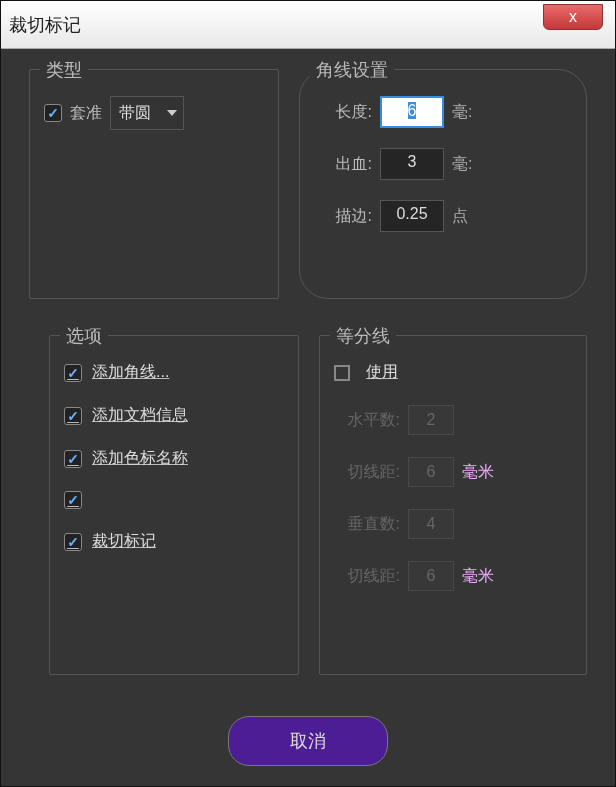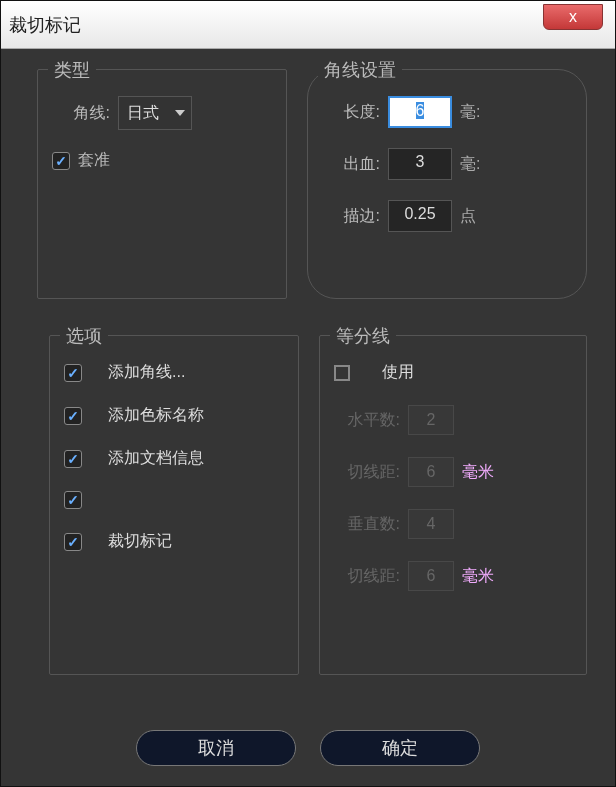--- a/index.html
+++ b/index.html
@@ -2,75 +2,72 @@
 <html><head>
   <meta charset="utf-8">
   <style>
     * { box-sizing: border-box; margin: 0; padding: 0; }
     body { font-family: "Microsoft YaHei", sans-serif; font-size: 16px; background: #1a1a1a; width: 616px; height: 787px; position: relative; }
     .window { position: relative; width: 616px; height: 787px; background: #353535; border: 1px solid #111; }
     .titlebar { height: 48px; background: linear-gradient(#fff, #e8e8e8); display: flex; align-items: center; padding: 0 8px; border-bottom: 1px solid #aaa; position: relative; }
     .titlebar-title { color: #222; font-size: 18px; }
     .close-btn { position: absolute; right: 12px; top: 3px; width: 60px; height: 26px; background: linear-gradient(#e96b6b, #c43838); border: 1px solid #833; border-radius: 0 0 6px 6px; color: #fff; display: flex; align-items: center; justify-content: center; font-size: 16px; cursor: pointer; }
     .body { padding: 20px 28px 0; color: #bbb; }
-    .row-top { display: flex; gap: 20px; margin-left: 8px; }
+    .row-top { display: flex; gap: 20px; }
     .group { border: 1px solid #555; border-radius: 2px; position: relative; padding: 26px 14px 18px; }
     .group.type-group { flex: 0 0 250px; height: 230px; }
     .group.angle-group { flex: 1; height: 230px; border-radius: 29px; }
     .group-legend { position: absolute; top: -12px; left: 10px; background: #353535; padding: 0 6px; color: #bbb; font-size: 18px; }
     .field-row { display: flex; align-items: center; gap: 8px; margin-bottom: 20px; }
     .field-label { width: 58px; text-align: right; color: #bbb; }
     .select { background: #333; border: 1px solid #555; color: #ddd; padding: 4px 24px 4px 8px; position: relative; min-width: 74px; height: 34px; display: flex; align-items: center; cursor: pointer; }
     .chevron-down { position: absolute; right: 6px; top: 50%; transform: translateY(-50%); width: 0; height: 0; border-left: 5px solid transparent; border-right: 5px solid transparent; border-top: 6px solid #ccc; }
     .checkbox { width: 18px; height: 18px; background: #222; border: 1px solid #888; border-radius: 3px; display: inline-flex; align-items: center; justify-content: center; cursor: pointer; flex-shrink: 0; }
     .checkbox.checked::after { content: "✓"; color: #6ab0ff; font-size: 14px; font-weight: bold; }
     .num-input { background: #252525; border: 1px solid #555; color: #ddd; padding: 4px 6px; width: 64px; height: 32px; text-align: center; }
     .num-input.focused { background: #fff; color: #000; border: 2px solid #3a8de0; outline: none; }
     .num-input.focused .sel { background: #3a8de0; color: #fff; }
     .unit { color: #aaa; min-width: 30px; }
     .row-mid { display: flex; gap: 20px; margin-top: 36px; padding-left: 20px; }
     .group.options-group { flex: 0 0 250px; min-height: 340px; }
     .group.divider-group { flex: 1; min-height: 340px; }
-    .option-row { display: flex; align-items: center; gap: 26px; margin-bottom: 22px; }
+    .option-row { display: flex; align-items: center; gap: 10px; margin-bottom: 22px; text-decoration: underline; }
     .option-row.indent { padding-left: 24px; }
     .opt-label { color: #ddd; }
     .half-check { width: 16px; height: 16px; border: 2px solid #888; display: inline-block; margin-right: 6px; position: relative; vertical-align: -2px; }
     .divider-field { display: flex; align-items: center; gap: 8px; margin-bottom: 22px; color: #666; }
     .divider-field .df-label { width: 66px; text-align: right; }
     .divider-field .df-val { width: 46px; background: #383838; border: 1px solid #484848; color: #666; height: 30px; display:flex; align-items:center; justify-content:center; }
     .df-unit { color: #f0abfc; }
     .footer { position: absolute; bottom: 20px; left: 0; right: 0; display: flex; justify-content: center; gap: 24px; }
-    .pill-btn { width: 160px; height: 36px; border: 1px solid #777; border-radius: 21px; background: #0f172a; color: #ddd; display: flex; align-items: center; justify-content: center; font-size: 18px; cursor: pointer; }
+    .pill-btn { width: 160px; height: 50px; border: 1px solid #777; border-radius: 21px; background: #4c1d95; color: #ddd; display: flex; align-items: center; justify-content: center; font-size: 18px; cursor: pointer; }
   </style>
 </head>
 <body>
 
 <div class="window">
   <div class="titlebar">
     <span class="titlebar-title">裁切标记</span>
     <div class="close-btn">
       <span>x</span>
     </div>
   </div>
 
   <div class="body">
     <div class="row-top">
 
       <div class="group type-group">
         <div class="group-legend">类型</div>
         <div class="field-row">
-          <span class="field-label">角线:</span>
+          <span class="checkbox checked"></span>
+          <span class="field-label" style="width:auto">套准</span>
           <div class="select">
-            <span>日式</span>
+            <span>带圆</span>
             <span class="chevron-down"></span>
           </div>
-        </div>
-        <div class="field-row">
-          <span class="checkbox checked"></span>
-          <span class="field-label" style="width:auto">套准</span>
         </div>
       </div>
 
       <div class="group angle-group">
         <div class="group-legend">角线设置</div>
         <div class="field-row">
           <span class="field-label">长度:</span>
           <div class="num-input focused"><span class="sel">6</span></div>
           <span class="unit">毫:</span>
         </div>
@@ -90,25 +87,25 @@
 
     <div class="row-mid">
       <div class="group options-group">
         <div class="group-legend">选项</div>
         <div class="option-row">
             <span class="checkbox checked"></span>
             <span class="opt-label">添加角线...</span>
           </div>
         <div class="option-row">
             <span class="checkbox checked"></span>
-            <span class="opt-label">添加色标名称</span>
+            <span class="opt-label">添加文档信息</span>
           </div>
         <div class="option-row">
             <span class="checkbox checked"></span>
-            <span class="opt-label">添加文档信息</span>
+            <span class="opt-label">添加色标名称</span>
           </div>
         <div class="option-row">
             <span class="checkbox checked"></span>
           </div>
         <div class="option-row">
             <span class="checkbox checked"></span>
             <span class="opt-label">裁切标记</span>
           </div>
       </div>
 
@@ -136,16 +133,15 @@
         <div class="divider-field">
           <span class="df-label">切线距:</span>
           <span class="df-val">6</span>
           <span class="df-unit">毫米</span>
         </div>
       </div>
     </div>
 
     <div class="footer">
       <div class="pill-btn">取消</div>
-      <div class="pill-btn">确定</div>
     </div>
   </div>
 </div>
 
 </body></html>

